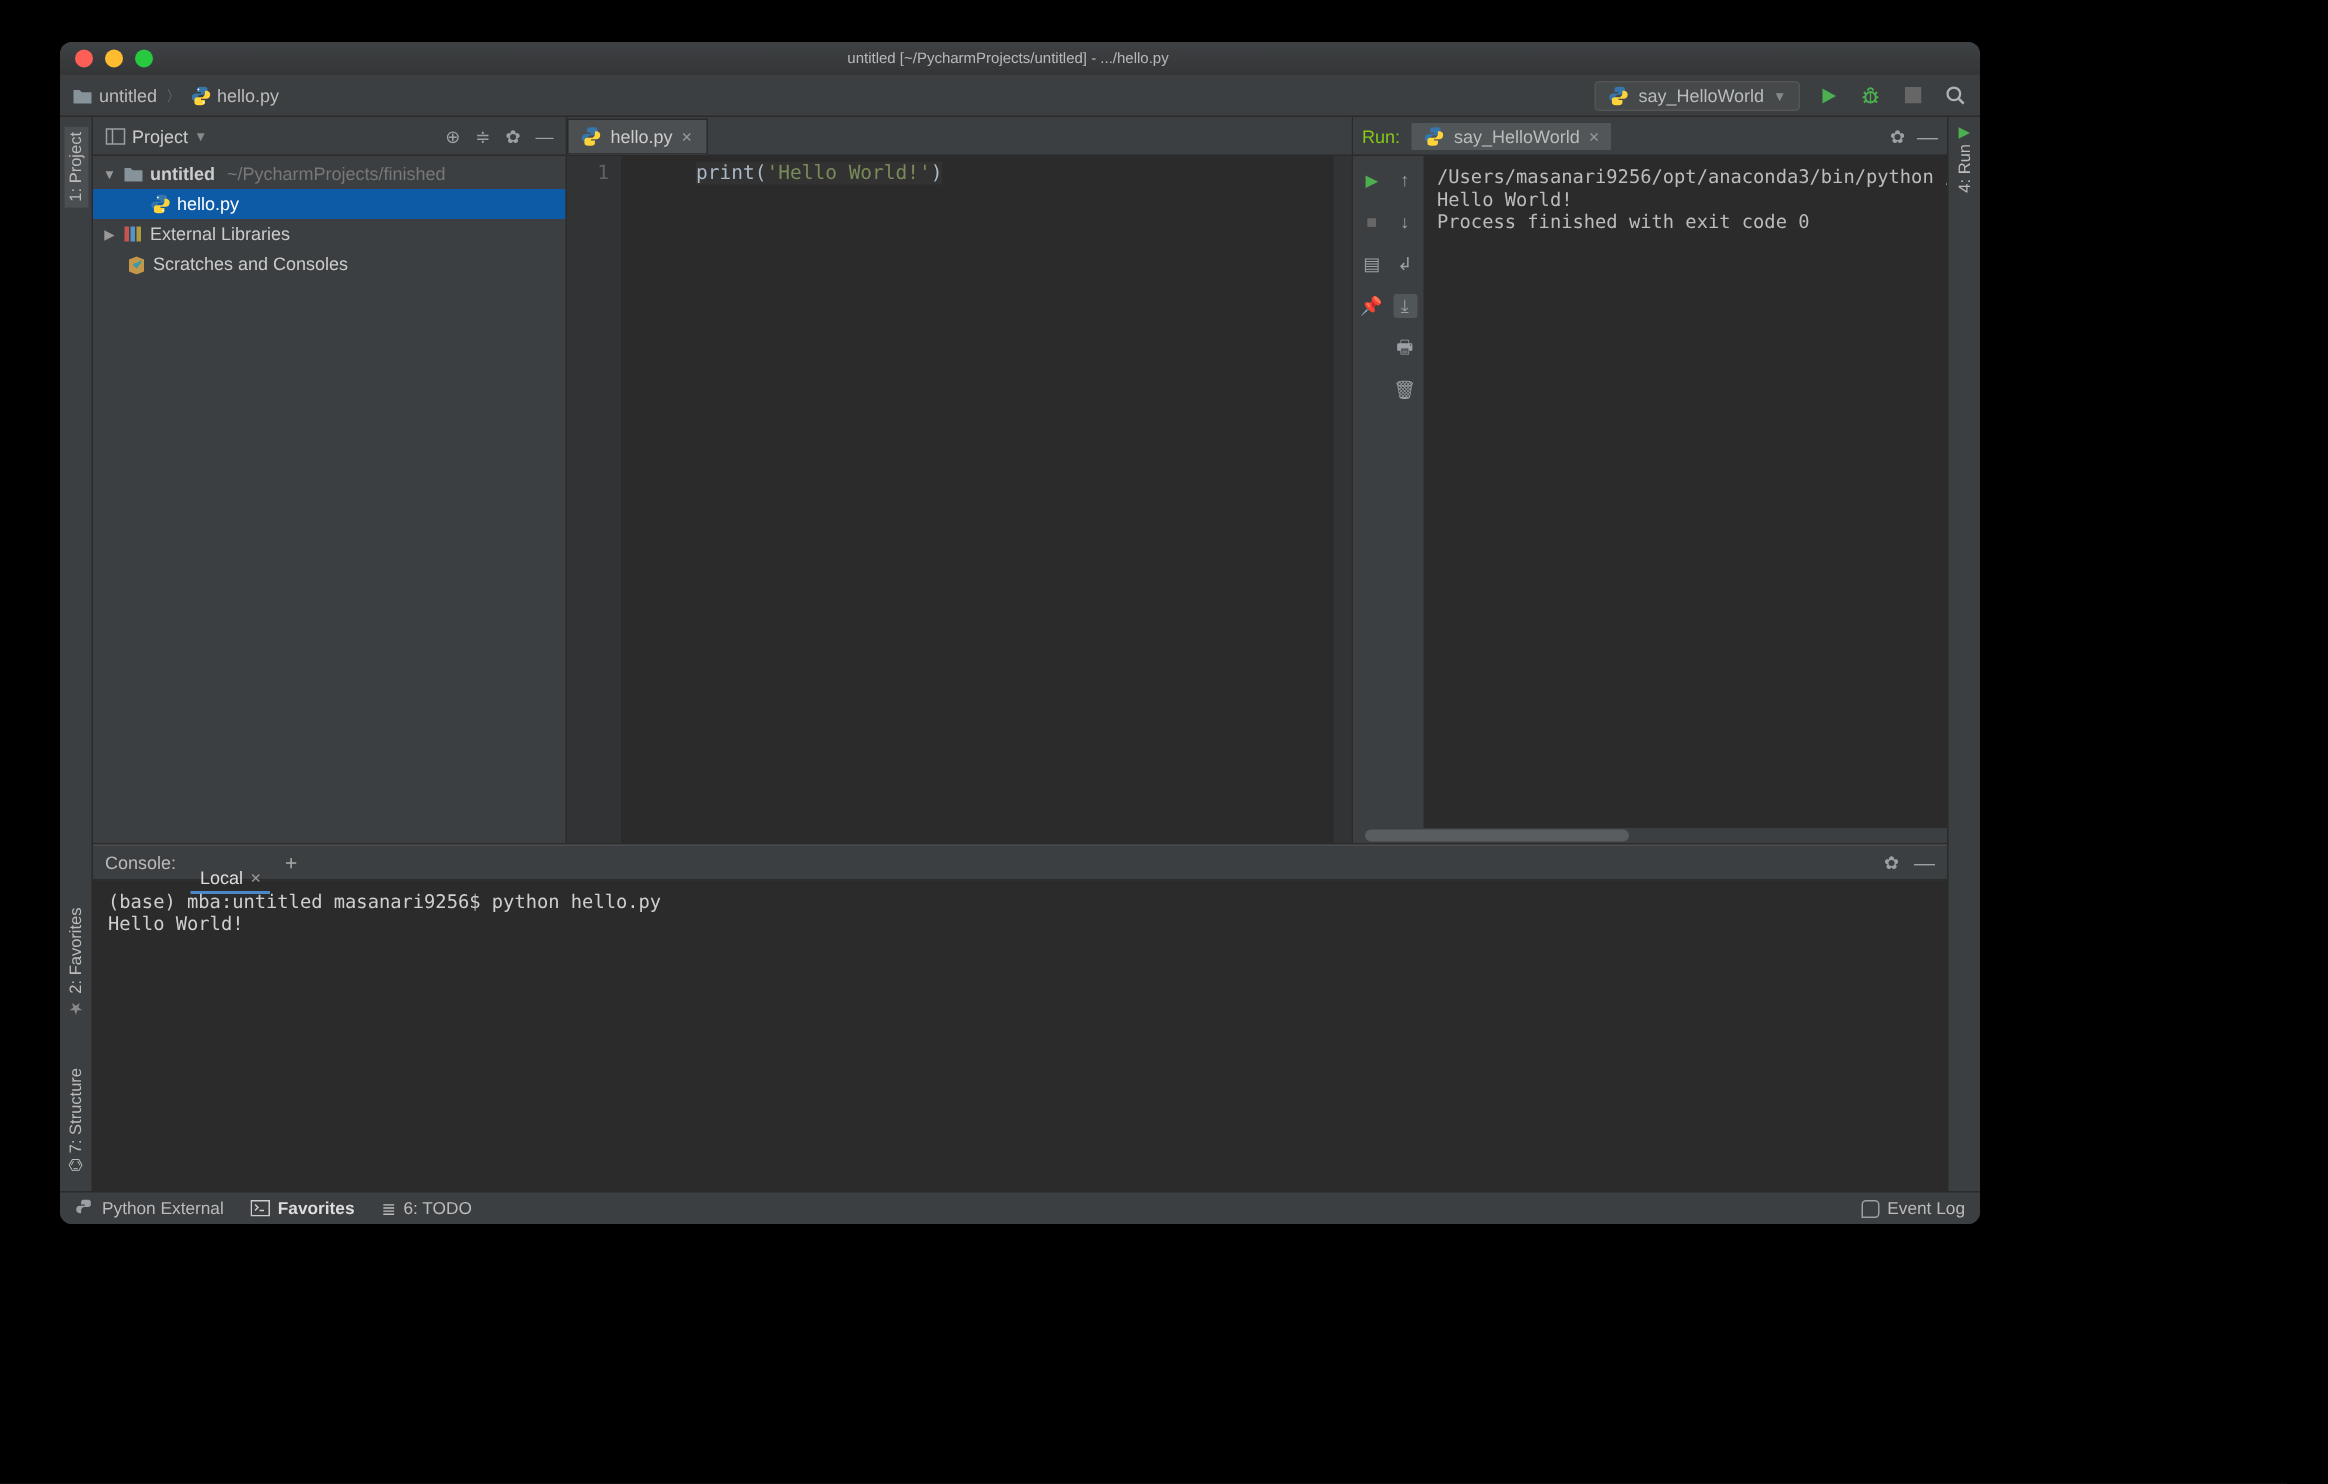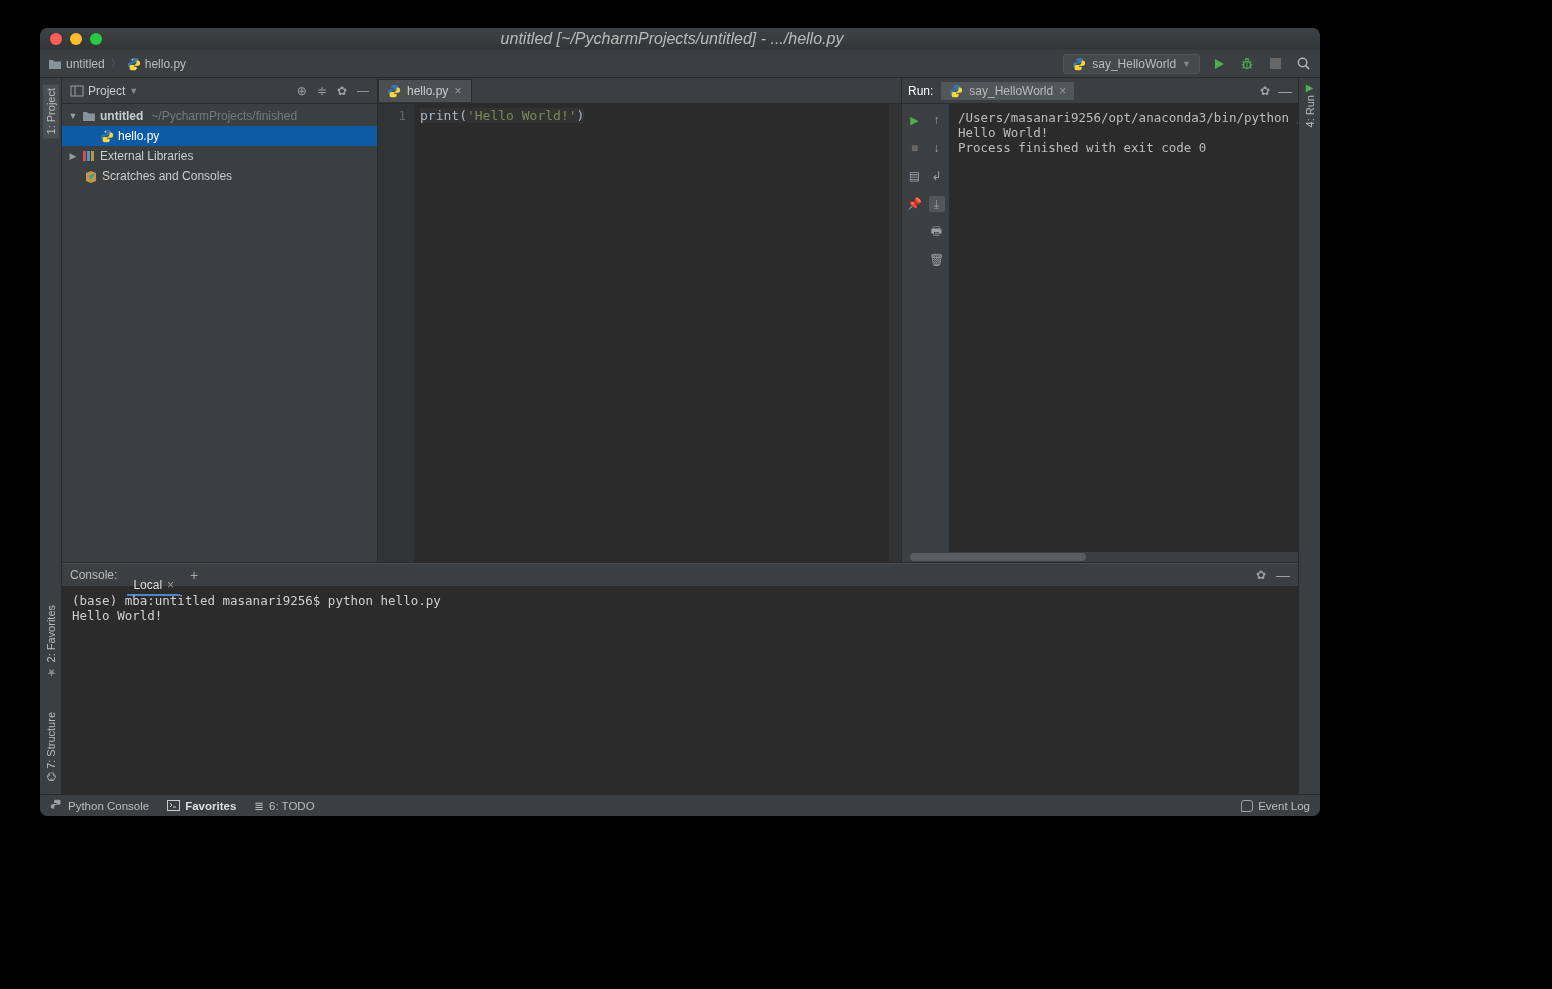--- a/index.html
+++ b/index.html
@@ -4,21 +4,21 @@
 <style>
 * { box-sizing: border-box; margin: 0; padding: 0; }
 html, body { height: 100%; background: #000; font-family: -apple-system, "Helvetica Neue", Arial, sans-serif; font-size: 12px; color: #bbb; overflow: hidden; }
 .outer { position: absolute; left: 40px; top: 28px; width: 1280px; height: 788px; background: #3c3f41; border-radius: 8px; box-shadow: 0 20px 60px rgba(0,0,0,0.7); display: flex; flex-direction: column; overflow: hidden; }
 
 
 .titlebar { height: 22px; background: linear-gradient(#3f4244,#333537); display: flex; align-items: center; position: relative; }
 .traffic { display: flex; gap: 8px; padding-left: 10px; }
 .traffic span { width: 12px; height: 12px; border-radius: 50%; }
 .tl-red { background: #ff5f57; } .tl-yellow { background: #febc2e; } .tl-green { background: #28c840; }
-.title-text { position: absolute; left: 0; right: 16px; text-align: center; font-size: 16px; color: #b9b9b9; font-style: italic; }
+.title-text { position: absolute; left: 0; right: 16px; text-align: center; font-size: 10px; color: #b9b9b9; }
 
 
 .navbar { height: 28px; background: #3c3f41; border-bottom: 1px solid #2b2b2b; display: flex; align-items: center; padding: 0 8px; gap: 6px; }
 .navbar .crumbs { display: flex; align-items: center; gap: 6px; flex: 1; }
 .crumb { display: flex; align-items: center; gap: 4px; color: #bbb; font-size: 12px; }
 .folder-icon { color: #9aa0a6; }
 .chevr { color: #777; font-size: 10px; }
 .py-icon { display:inline-flex; width:14px; height:14px; }
 .py-icon svg { width:14px; height:14px; }
 .navbar .right { display: flex; align-items: center; gap: 10px; }
@@ -60,31 +60,31 @@
 .lib-icon { display:inline-block; width:14px; text-align:center; }
 .scratch-icon { color:#d4a04a; }
 
 
 .editor-area { flex:1; display:flex; flex-direction:column; min-width:0; border-right:1px solid #2b2b2b; }
 .tabs { height:26px; background:#3c3f41; border-bottom:1px solid #2b2b2b; display:flex; align-items:flex-end; }
 .tab { height:24px; padding:0 10px 0 8px; display:flex; align-items:center; gap:6px; background:#4b4f51; border:1px solid #2b2b2b; border-bottom:1px solid #313335; font-size:12px; color:#ccc; }
 .tab .close { color:#999; font-size:12px; }
 .editor-body { flex:1; display:flex; background:#2b2b2b; font-family: Menlo, Consolas, monospace; font-size:13px; position:relative; }
 .gutter { width:36px; background:#313335; color:#606366; text-align:right; padding:4px 8px 0 0; }
-.code { flex:1; padding:4px 0 0 6px; color:#a9b7c6; white-space:pre; }
+.code { flex:1; padding:4px 0 0 6px; color:#a9b7c6; white-space:pre;margin-left:44px; }
 .code .fn { color:#a9b7c6; }
 .code .str { color:#7a8a5a; }
 .code .paren { color:#a9b7c6; }
 .code-line.hl { background:#323232; }
 .marker-col { width:12px; background:#313335; }
 
 
 .run-panel { width:396px; display:flex; flex-direction:column; background:#2b2b2b; }
 .run-header { height:26px; background:#3c3f41; border-bottom:1px solid #2b2b2b; display:flex; align-items:center; padding:0 6px; gap:8px; }
-.run-header .rlabel { color:#ffffff; }
+.run-header .rlabel { color:#84cc16; }
 .run-tab { background:#4e5254; padding:2px 8px; display:flex; align-items:center; gap:6px; border-top:2px solid transparent; }
 .run-tab.active { border-top:0; background:#515658; }
 .run-tab .close { color:#999; font-size:12px; }
 .run-header .spacer { flex:1; }
 .run-header .gear { color:#9aa0a6; }
 .run-header .min { color:#9aa0a6; font-size:14px; }
 .run-body { flex:1; display:flex; min-height:0; }
 .run-toolbar { width:48px; background:#3c3f41; display:flex; flex-direction:column; align-items:center; padding-top:6px; gap:8px; border-right:1px solid #2b2b2b; }
 .run-toolbar .trow { height:20px; display:flex; gap:6px; align-items:center; justify-content:center; width:100%; }
 .run-toolbar .tcell { width:16px; height:16px; display:flex; align-items:center; justify-content:center; color:#9aa0a6; font-size:12px; }
@@ -379,21 +379,21 @@
 
   </div>
 
   <div class="footer">
     <div class="fitem">
       <span>
         <svg width="13" height="13" viewBox="0 0 16 16">
             <path fill="#9aa0a6" d="M8 1c-2 0-3 .5-3 2v2h3v1H4c-1.5 0-3 .8-3 3s1.5 3 3 3h1v-2c0-1.7 1.3-3 3-3h3c1.1 0 2-.9 2-2V3c0-1.5-1-2-3-2H8z"></path>
           </svg>
       </span>
-      <span>Python Console</span>
+      <span>Python External</span>
     </div>
     <div class="fitem active">
       <span>
         <svg width="13" height="11" viewBox="0 0 13 11">
             <rect x="0.5" y="0.5" width="12" height="10" fill="none" stroke="#ccc" stroke-width="1"></rect>
             <path d="M3 3l2 2-2 2M6 7h3" stroke="#ccc" stroke-width="1" fill="none"></path>
           </svg>
       </span>
       <span>Favorites</span>
     </div>

